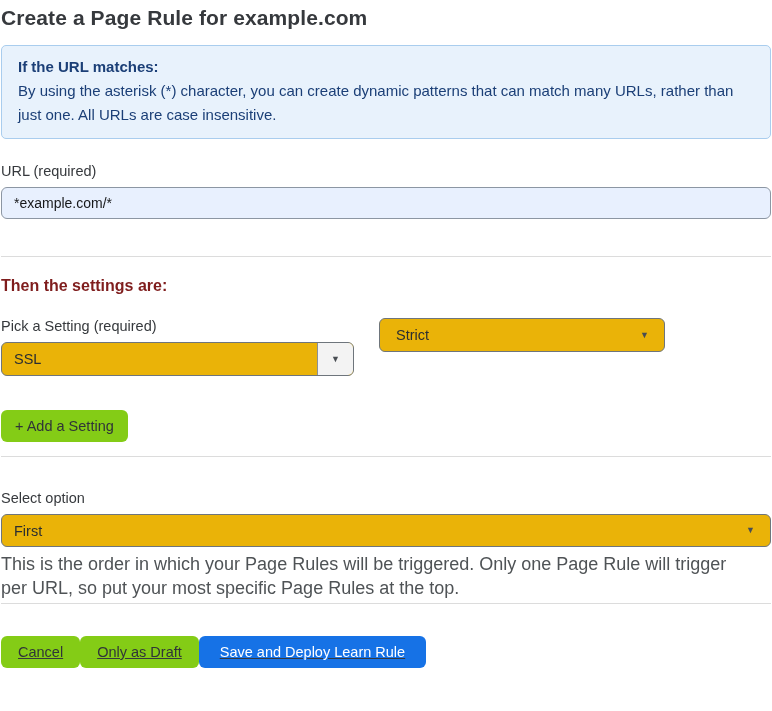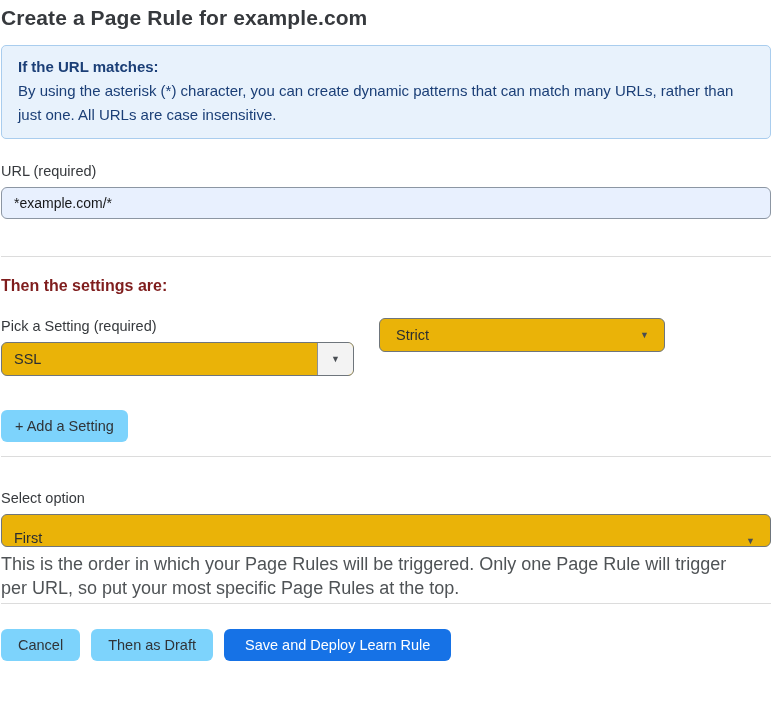--- a/index.html
+++ b/index.html
@@ -126,47 +126,47 @@
     justify-content: center;
     height: 32px;
     border: none;
     border-radius: 6px;
     font-family: "Liberation Sans", sans-serif;
     font-size: 14.5px;
     cursor: pointer;
     white-space: nowrap;
   }
   .btn-gray {
-    background: #7dd3fc;
+    background: #84cc16;
     color: #303438;
     padding: 0 17px;
   }
   .add-setting-btn { margin-top: 34px; padding: 0 14px; }
   .btn-primary {
     background: #1672e6;
     color: #ffffff;
     padding: 0 21px;
   }
 
   
   .order-select-label { margin-top: 33px; }
-  .order-select { height: 33px; align-items: flex-end; }
+  .order-select { height: 33px; }
   .order-help {
     margin-top: 5px;
     font-size: 18px;
     line-height: 24px;
     color: #4f5356;
     max-width: 748px;
   }
 
   
   .footer-actions {
-    margin-top: 25px;
-    display: flex;
-    gap: 11px;
+    margin-top: 32px;
+    display: flex;
+    text-decoration: underline;
   }
 </style>
 </head>
 <body>
 
 <div class="container">
 
   <h1 class="page-title">Create a Page Rule for example.com</h1>
 
   <div class="info-box">
@@ -212,17 +212,17 @@
       <span class="select-value">First</span>
       <span class="arrow-icon arrow-plain">▼</span>
     </div>
     <p class="order-help">This is the order in which your Page Rules will be triggered. Only one Page Rule will trigger per URL, so put your most specific Page Rules at the top.</p>
   </div>
 
   <hr class="divider divider-3">
 
   <div class="footer-actions">
     <button class="btn btn-gray">Cancel</button>
-    <button class="btn btn-gray">Then as Draft</button>
+    <button class="btn btn-gray">Only as Draft</button>
     <button class="btn btn-primary">Save and Deploy Learn Rule</button>
   </div>
 
 </div>
 
 </body></html>

